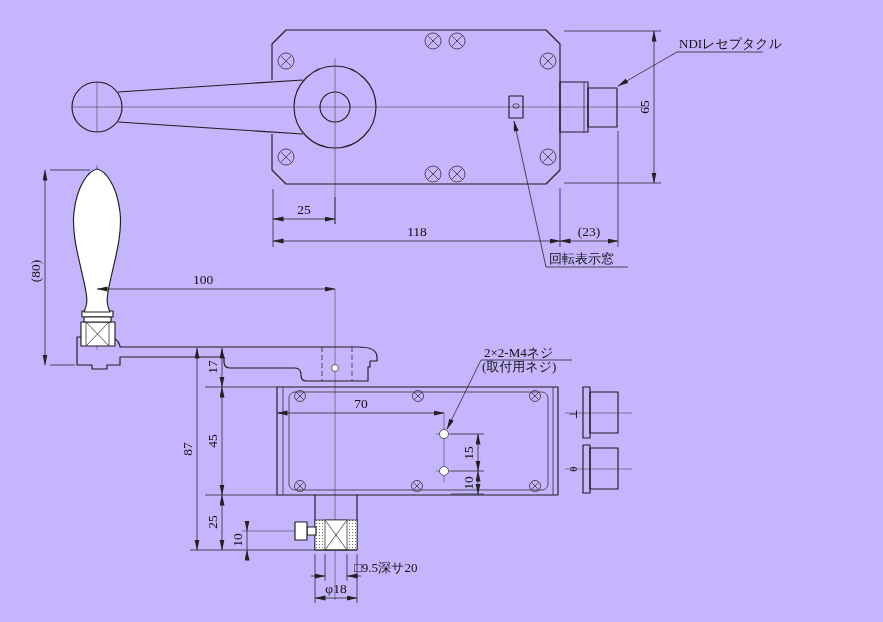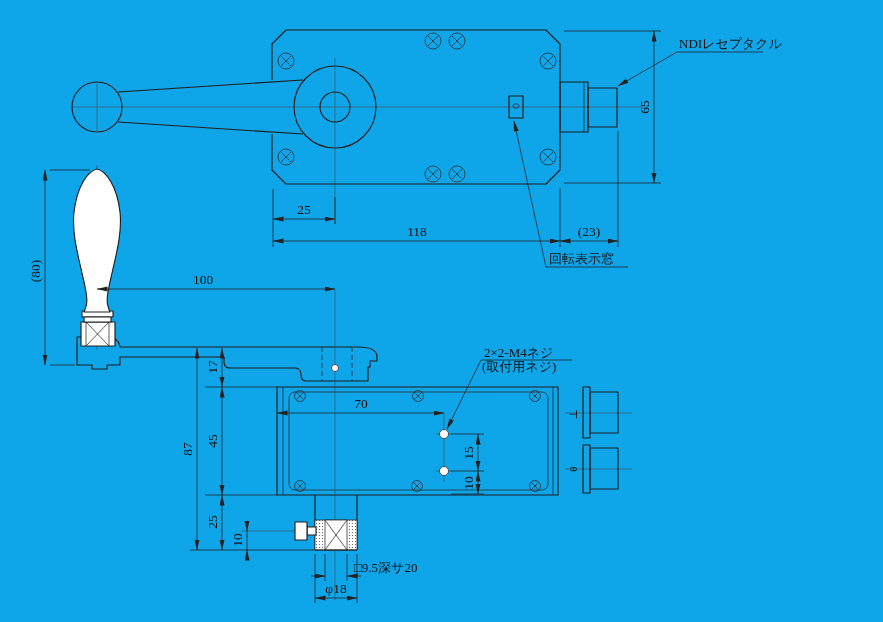--- a/index.html
+++ b/index.html
@@ -1,16 +1,16 @@
 <!DOCTYPE html>
 <html><head>
 <meta charset="utf-8">
 <style>
   html,body{margin:0;padding:0;background:#ffffff;}
-  .stage{position:relative;width:883px;height:622px;background:#0ea5e9;overflow:hidden;}
+  .stage{position:relative;width:883px;height:622px;background:#c4b5fd;overflow:hidden;}
   svg{display:block;}
   .outline{stroke:#1f1f1f;stroke-width:1.15;fill:none;stroke-linejoin:round;}
   .thin{stroke:#2a2a2a;stroke-width:0.75;fill:none;}
   .center{stroke:#4a4a4a;stroke-width:0.6;fill:none;}
   .hidden{stroke:#2a2a2a;stroke-width:0.8;fill:none;stroke-dasharray:5 3;}
   .dim{stroke:#222;stroke-width:0.75;fill:none;}
   .whitefill{fill:#fff;}
   text{font-family:"Liberation Serif","DejaVu Serif",serif;fill:#111;}
   .dimtxt{font-size:13.5px;}
   .lbltxt{font-size:13px;}

